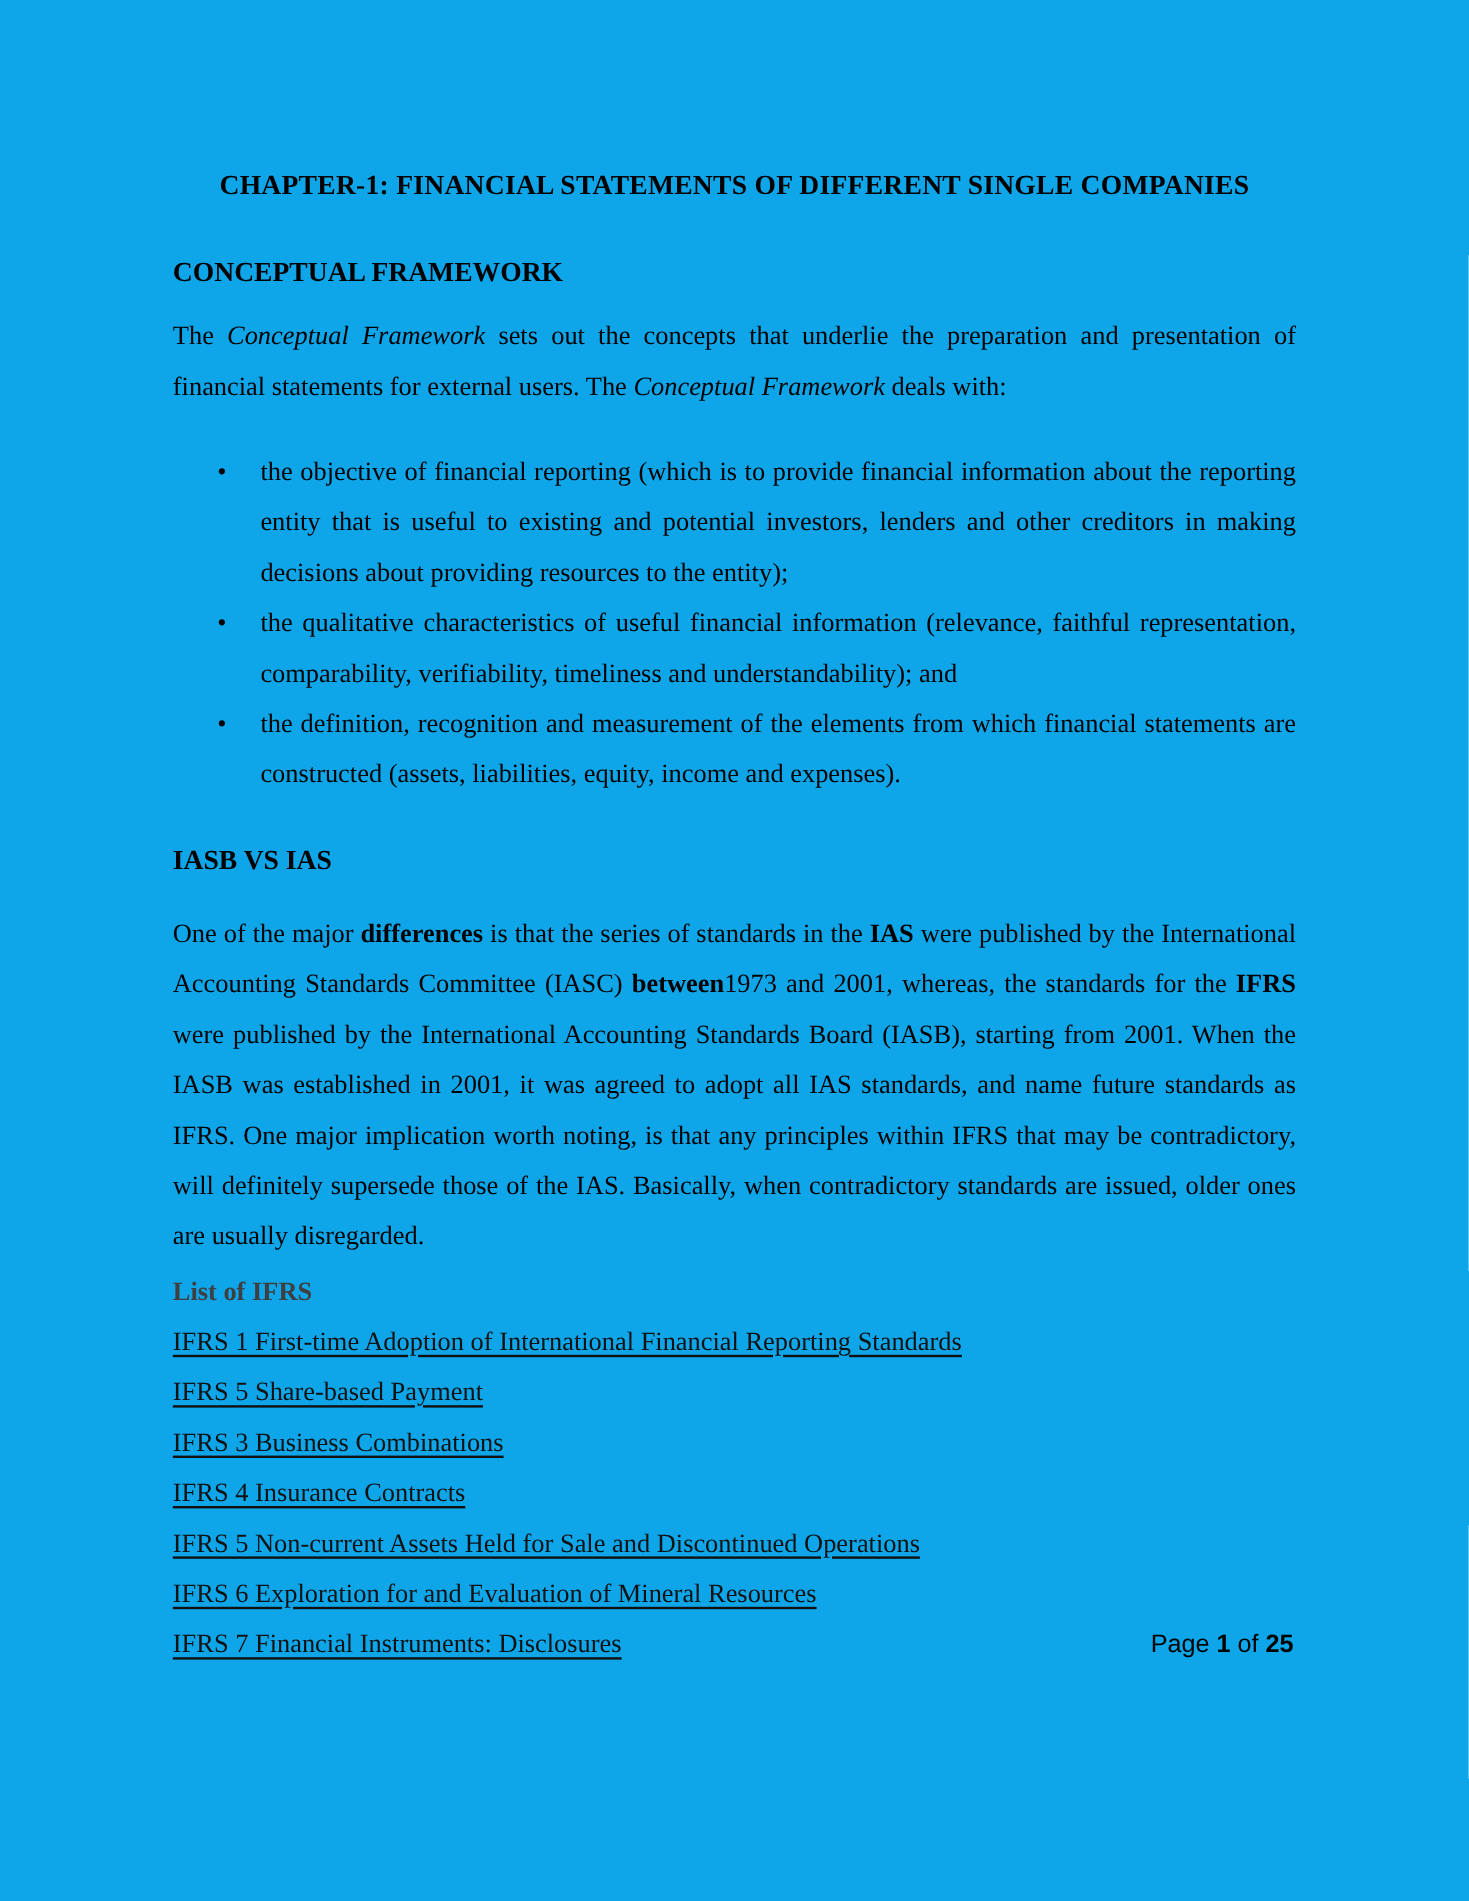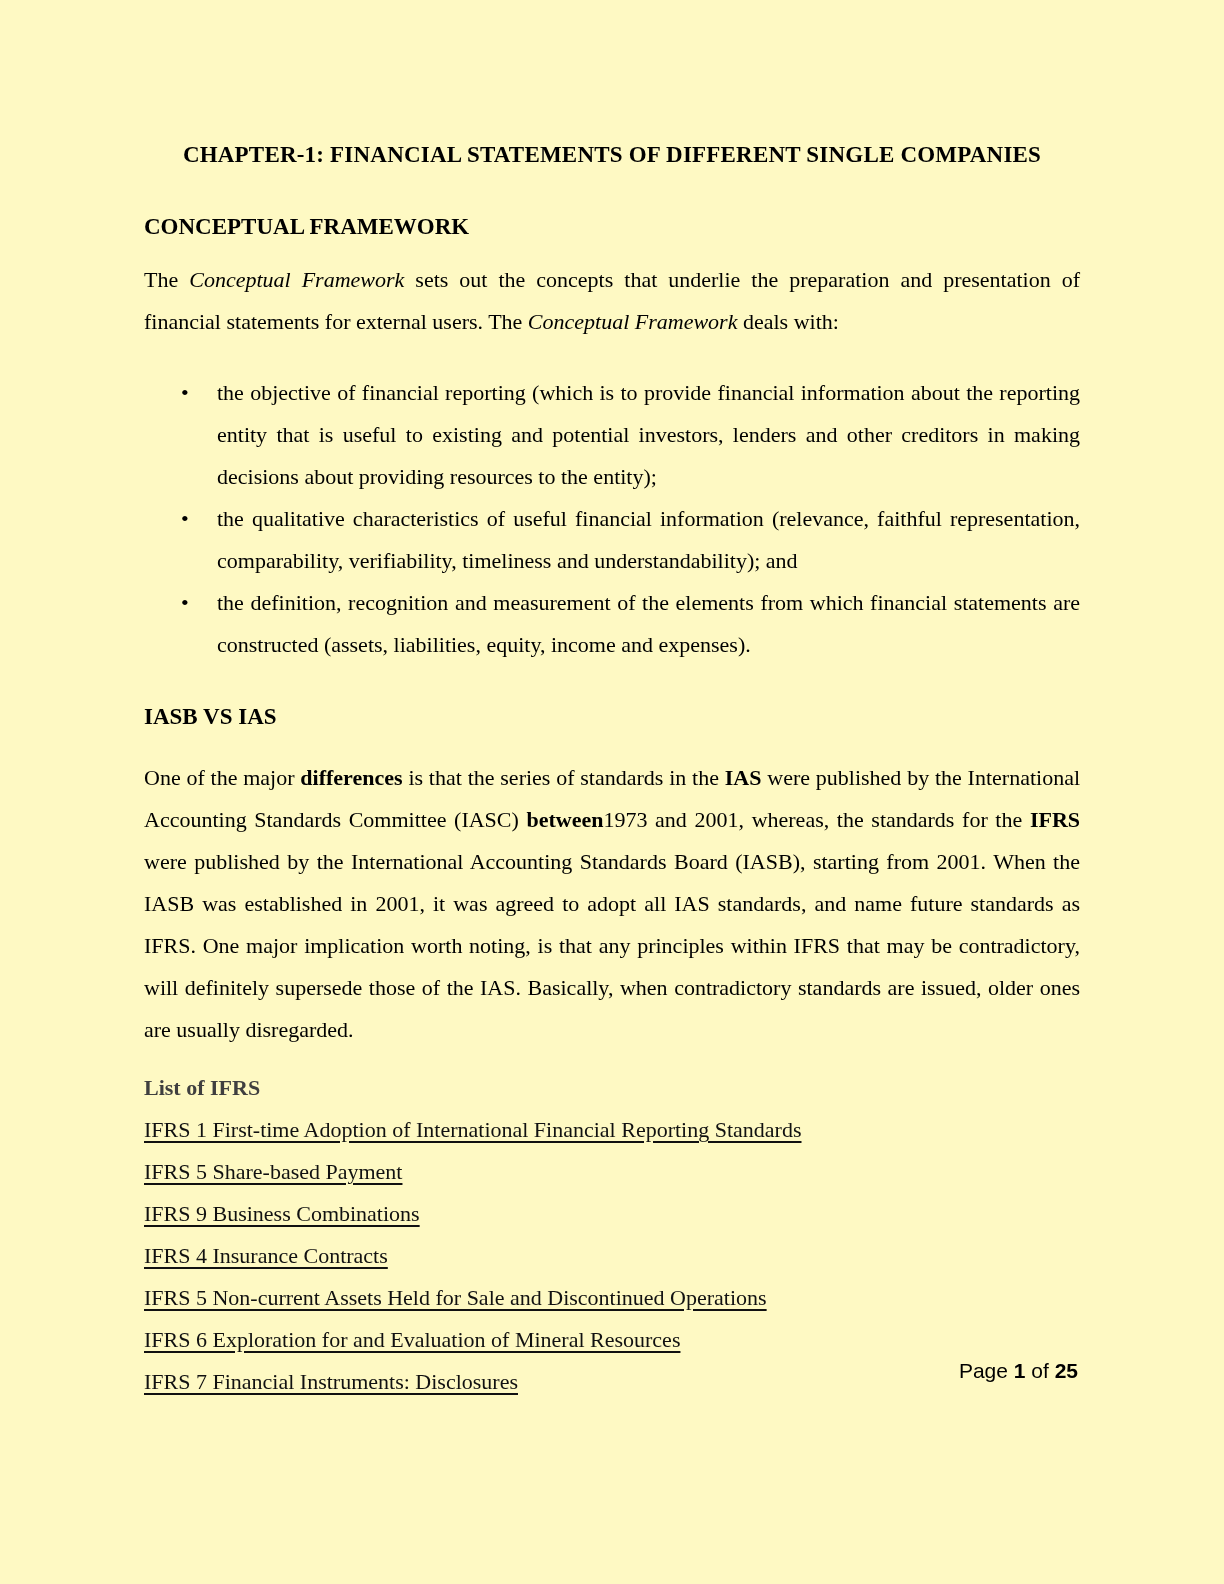--- a/index.html
+++ b/index.html
@@ -1,21 +1,21 @@
 <!DOCTYPE html>
 <html><head>
 <meta charset="utf-8">
 <style>
   * { margin: 0; padding: 0; box-sizing: border-box; }
   html, body { background: #ffffff; }
   .page {
     position: relative;
     width: 1224px;
     height: 1584px;
-    background: #fef9c3;
+    background: #0ea5e9;
     font-family: "Liberation Serif", "DejaVu Serif", serif;
     color: #000000;
     overflow: hidden;
   }
   .content {
     position: absolute;
     left: 144px;
     top: 0;
     width: 936px;
   }
@@ -58,21 +58,21 @@
   .bullet-list li::before {
     content: "\2022";
     position: absolute;
     left: 37px;
     top: 0;
     font-size: 22px;
     line-height: 42px;
   }
   .bullet-list li.spaced { }
   .list-ifrs-heading {
-    margin-top: 16px;
+    margin-top: 4px;
     font-size: 22px;
     font-weight: bold;
     line-height: 42px;
     color: #3f3f3f;
   }
   .ifrs-links { }
   .ifrs-link {
     display: block;
     font-size: 22px;
     line-height: 42px;
@@ -113,21 +113,21 @@
 
     <h2 class="section-heading h-ifrs-vs-ias">IASB VS IAS</h2>
 
     <p class="body-par diff-par"><span>One of the major </span><span style="font-weight: bold;">differences</span><span> is that the series of standards in the </span><span style="font-weight: bold;">IAS</span><span> were published by the International Accounting Standards Committee (IASC) </span><span style="font-weight: bold;">between</span><span>1973 and 2001, whereas, the standards for the </span><span style="font-weight: bold;">IFRS</span><span> were published by the International Accounting Standards Board (IASB), starting from 2001. When the IASB was established in 2001, it was agreed to adopt all IAS standards, and name future standards as IFRS. One major implication worth noting, is that any principles within IFRS that may be contradictory, will definitely supersede those of the IAS. Basically, when contradictory standards are issued, older ones are usually disregarded.</span></p>
 
     <h3 class="list-ifrs-heading">List of IFRS</h3>
 
     <div class="ifrs-links">
       <a class="ifrs-link">IFRS 1 First-time Adoption of International Financial Reporting Standards</a>
       <a class="ifrs-link">IFRS 5 Share-based Payment</a>
-      <a class="ifrs-link">IFRS 9 Business Combinations</a>
+      <a class="ifrs-link">IFRS 3 Business Combinations</a>
       <a class="ifrs-link">IFRS 4 Insurance Contracts</a>
       <a class="ifrs-link">IFRS 5 Non-current Assets Held for Sale and Discontinued Operations</a>
       <a class="ifrs-link">IFRS 6 Exploration for and Evaluation of Mineral Resources</a>
       <a class="ifrs-link">IFRS 7 Financial Instruments: Disclosures</a>
     </div>
 
   </div>
 
   <div class="page-footer"><span>Page </span><span style="font-weight: bold;">1</span><span> of </span><span style="font-weight: bold;">25</span></div>
 </div>

